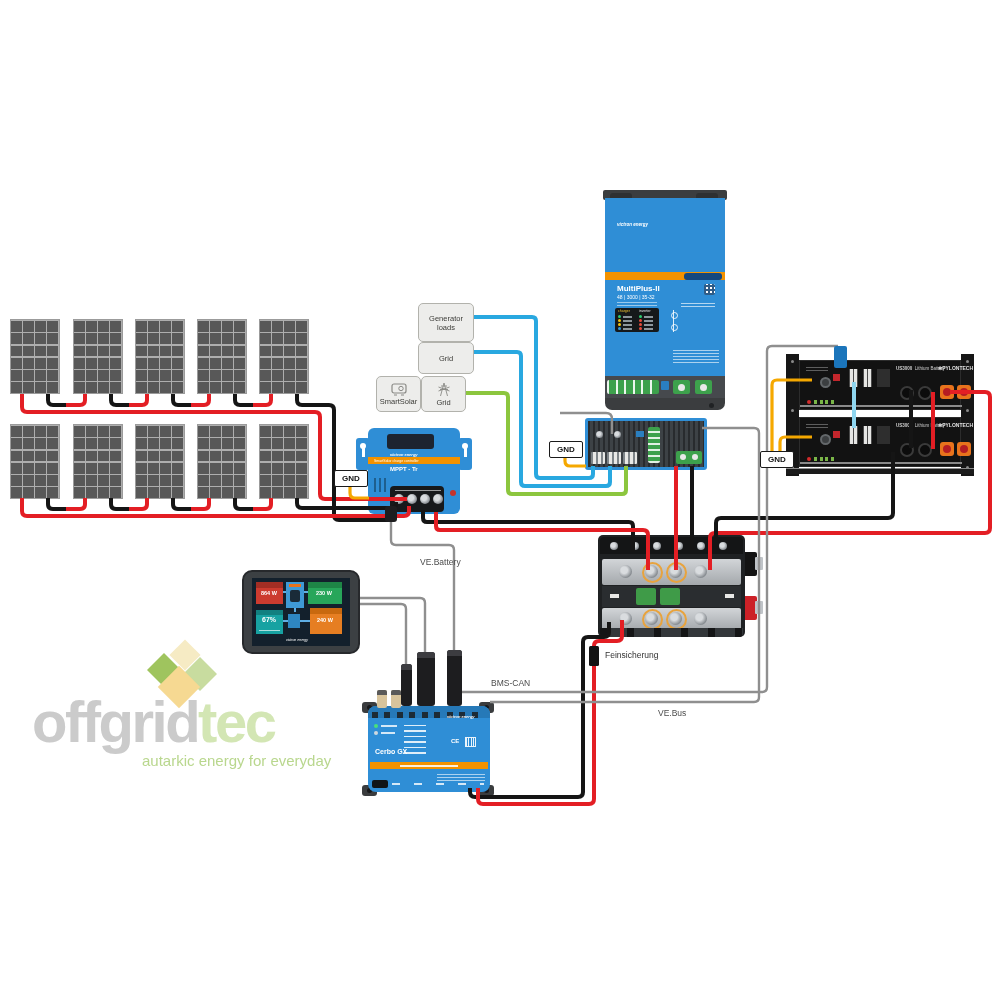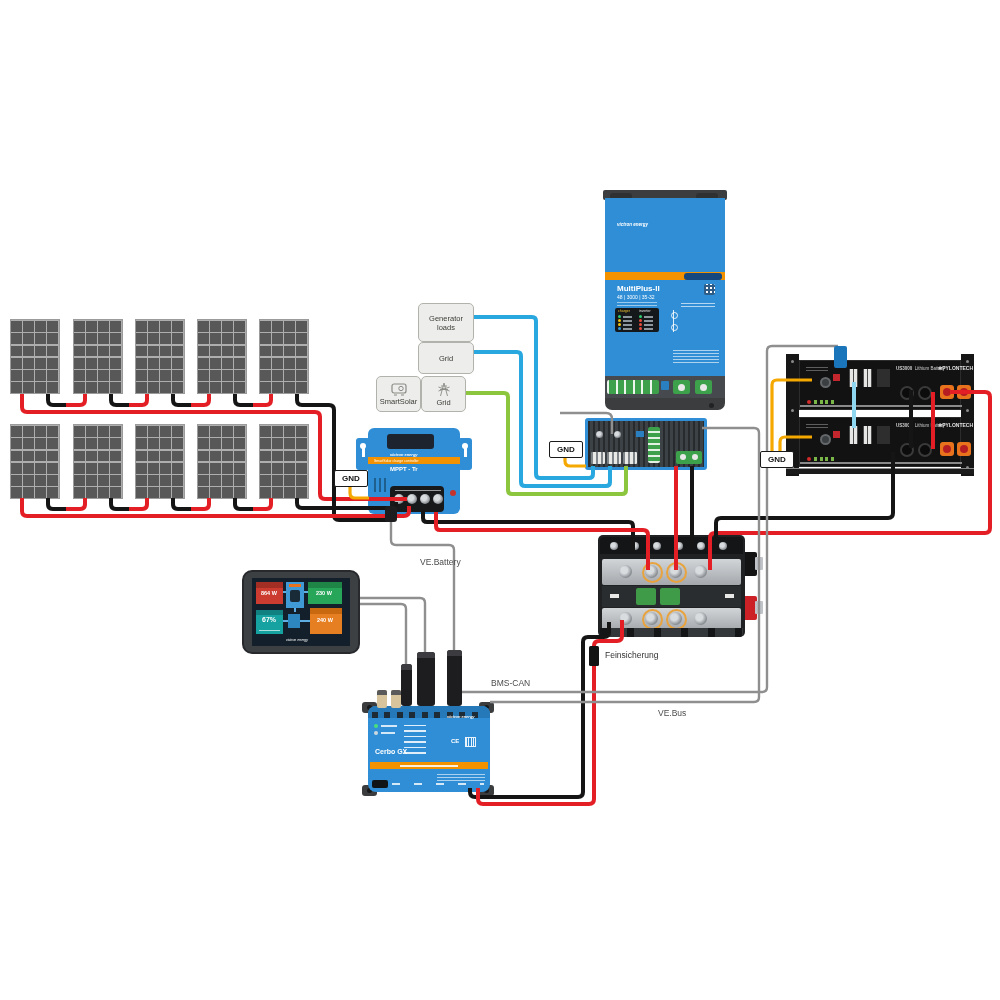--- a/index.html
+++ b/index.html
@@ -35,20 +35,30 @@
   .bolt{position:absolute;border-radius:50%;background:radial-gradient(circle at 40% 40%, #d9dcdf 0 30%, #868b90 70%, #5c6065 100%);}
   .oring{position:absolute;border:2.4px solid #e8a33d;border-radius:50%;background:transparent;}
   .tinytxt{position:absolute;color:#fff;white-space:nowrap;}
   .logo-dia{position:absolute;transform:rotate(45deg);}
 </style>
 </head>
 <body>
 
 <div class="stage">
 
+  <div class="abs" style="left:30px;top:640px;width:340px;height:150px;z-index:1;">
+    <div class="abs logo-dia" style="left:122px;top:18px;width:24px;height:24px;background:#9fc45e;"></div>
+    <div class="abs logo-dia" style="left:144px;top:4px;width:22px;height:22px;background:#f6ebc4;"></div>
+    <div class="abs logo-dia" style="left:158px;top:22px;width:24px;height:24px;background:#c8dc9f;"></div>
+    <div class="abs logo-dia" style="left:134px;top:32px;width:30px;height:30px;background:#f6d992;"></div>
+    <div class="abs" style="left:2px;top:48px;font-size:58px;font-weight:bold;letter-spacing:-2.5px;white-space:nowrap;">
+      <span style="color:#cbcbcb;">offgrid</span><span style="color:#d3e6b4;">tec</span>
+    </div>
+    <div class="abs" style="left:112px;top:112px;font-size:15px;color:#b9d78e;white-space:nowrap;">autarkic energy for everyday</div>
+  </div>
 
   <div class="panel" style="left:10px;top:319px;"></div>
   <div class="panel" style="left:73px;top:319px;"></div>
   <div class="panel" style="left:135px;top:319px;"></div>
   <div class="panel" style="left:197px;top:319px;"></div>
   <div class="panel" style="left:259px;top:319px;"></div>
   <div class="panel" style="left:10px;top:424px;"></div>
   <div class="panel" style="left:73px;top:424px;"></div>
   <div class="panel" style="left:135px;top:424px;"></div>
   <div class="panel" style="left:197px;top:424px;"></div>

